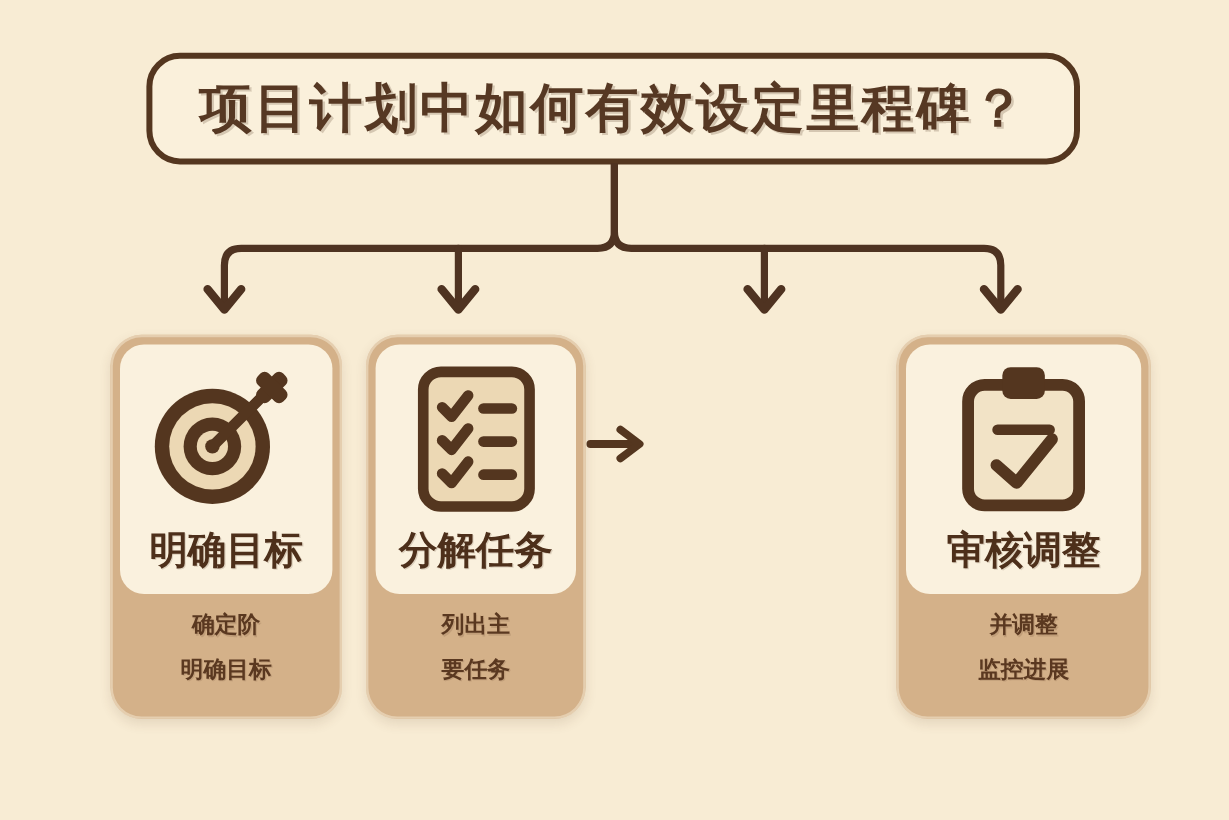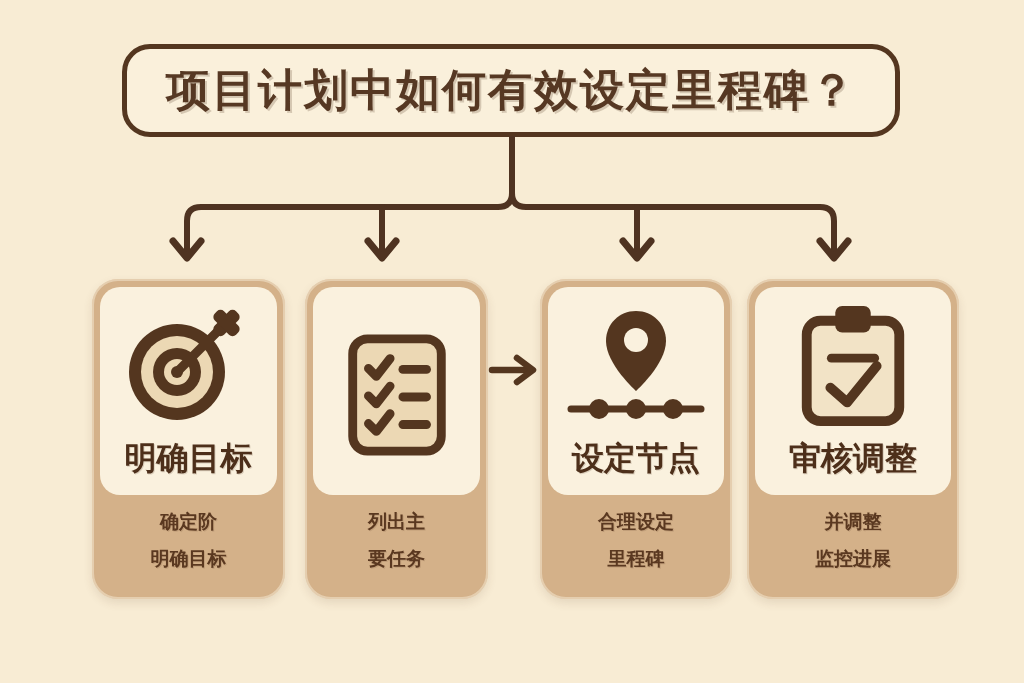--- a/index.html
+++ b/index.html
@@ -174,53 +174,35 @@
           <g stroke="#54361f" stroke-width="9" fill="none" stroke-linecap="round" stroke-linejoin="round">
             <polyline points="23,37 31,45 45,27"></polyline>
             <line x1="58" y1="38" x2="82" y2="38"></line>
             <polyline points="23,65 31,73 45,55"></polyline>
             <line x1="58" y1="66" x2="82" y2="66"></line>
             <polyline points="23,93 31,101 45,83"></polyline>
             <line x1="58" y1="94" x2="82" y2="94"></line>
           </g>
         </svg>
       </div>
+      <div class="card-title">分解任务</div>
     </div>
     <div class="subtitle">
       <div>列出主</div>
       <div>要任务</div>
     </div>
   </div>
 
   <svg class="flow-arrow" viewBox="0 0 54 40">
     <g stroke="#54361f" stroke-width="6.5" fill="none" stroke-linecap="round" stroke-linejoin="round">
       <line x1="4" y1="20" x2="40" y2="20"></line>
       <polyline points="29,8 45,20 29,32"></polyline>
     </g>
   </svg>
 
-  <div class="card card-3">
-    <div class="panel">
-      <div class="icon-wrap">
-        <svg width="150" height="122" viewBox="0 0 150 122">
-          <path d="M75 6 C92 6 105 19 105 36 C105 59 75 86 75 86 C75 86 45 59 45 36 C45 19 58 6 75 6 Z" fill="#54361f"></path>
-          <circle cx="75" cy="35" r="12" fill="#faf1de"></circle>
-          <line x1="10" y1="104" x2="140" y2="104" stroke="#54361f" stroke-width="7" stroke-linecap="round"></line>
-          <circle cx="38" cy="104" r="10" fill="#54361f"></circle>
-          <circle cx="75" cy="104" r="10" fill="#54361f"></circle>
-          <circle cx="112" cy="104" r="10" fill="#54361f"></circle>
-        </svg>
-      </div>
-      <div class="card-title">设定节点</div>
-    </div>
-    <div class="subtitle">
-      <div>合理设定</div>
-      <div>里程碑</div>
-    </div>
-  </div>
 
   <div class="card card-4">
     <div class="panel">
       <div class="icon-wrap">
         <svg width="112" height="126" viewBox="0 0 112 128">
           <rect x="9" y="18" width="94" height="102" rx="14" fill="#f2e3c6" stroke="#54361f" stroke-width="10"></rect>
           <rect x="38" y="3" width="36" height="27" rx="7" fill="#54361f"></rect>
           <g stroke="#54361f" fill="none" stroke-linecap="round" stroke-linejoin="round">
             <line x1="34" y1="56" x2="78" y2="56" stroke-width="9"></line>
             <polyline points="33,86 50,101 80,64" stroke-width="10"></polyline>

